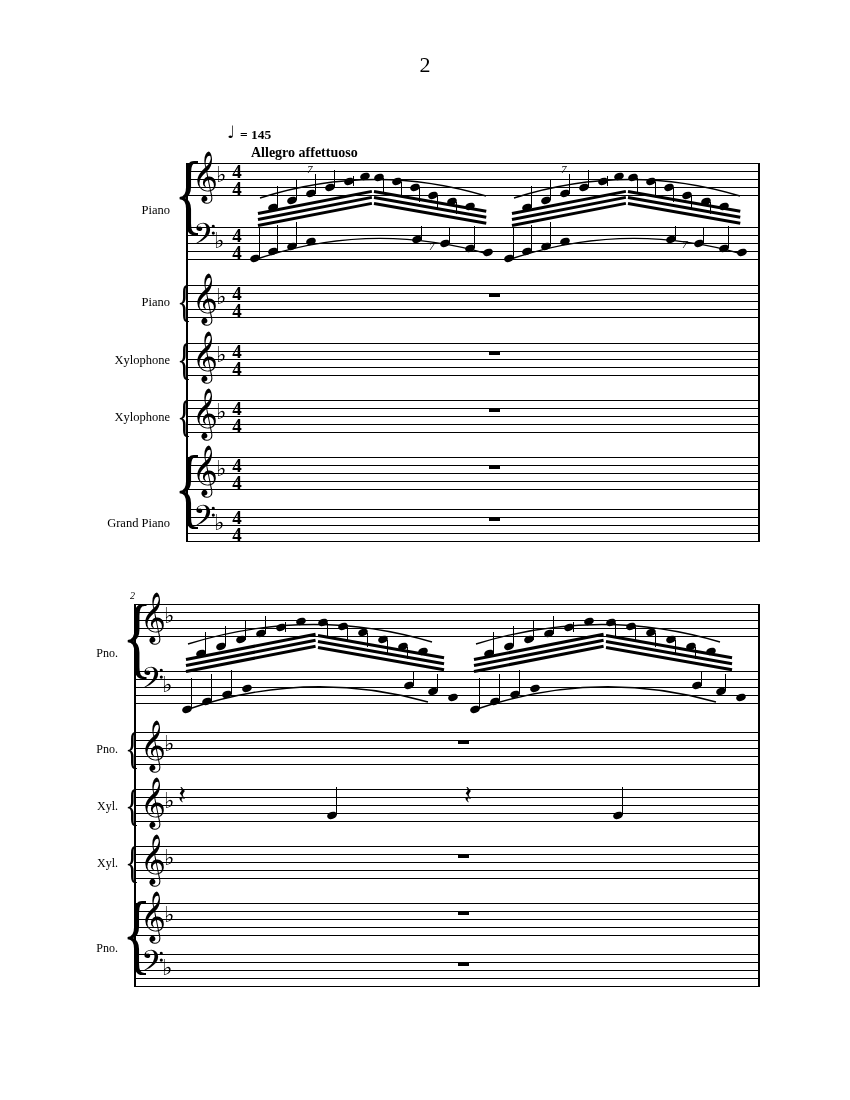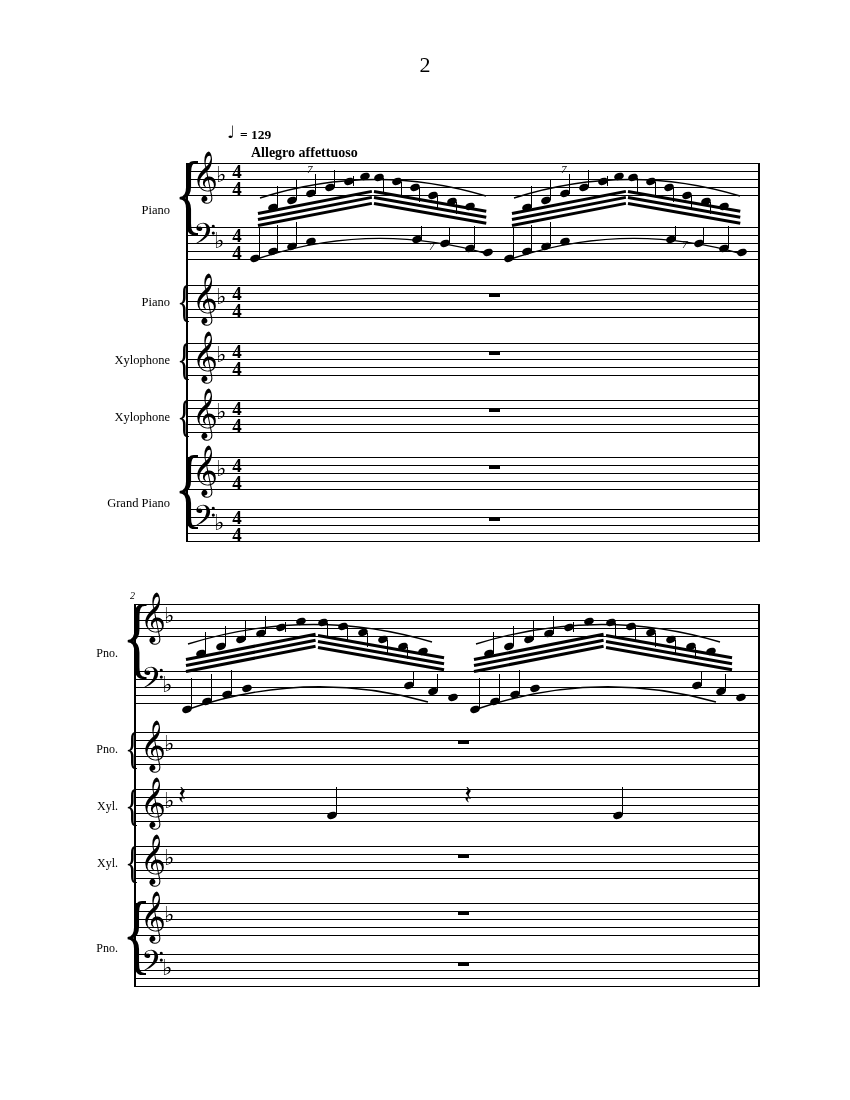--- a/index.html
+++ b/index.html
@@ -186,21 +186,21 @@
 </head>
 <body>
 
 <div class="page">
 
   <div class="page-number">2</div>
 
   <div class="system" style="left:0;top:0;width:850px;height:560px;">
 
     <div class="tempo-note" style="left:227px;top:124px;">♩</div>
-    <div class="tempo-text" style="left:240px;top:127px;">= 129</div>
+    <div class="tempo-text" style="left:240px;top:127px;">= 145</div>
     <div class="expr-text" style="left:251px;top:145px;">Allegro affettuoso</div>
 
     <div class="sys-barline" style="left:186px;top:163px;height:379px;"></div>
 
     <div class="staff" style="left:186px;top:163px;width:574px;"></div>
     <div class="clef treble" style="left:192px;top:154px;">𝄞</div>
     <div class="flat" style="left:216px;top:164px;">♭</div>
     <div class="timesig" style="left:228px;top:163px;">4</div>
     <div class="timesig" style="left:228px;top:180px;">4</div>
 
@@ -359,21 +359,21 @@
     <div class="rest-whole" style="left:489px;top:465px;"></div>
 
     <div class="staff" style="left:186px;top:509px;width:574px;"></div>
     <div class="clef bass" style="left:193px;top:502px;">𝄢</div>
     <div class="flat" style="left:214px;top:512px;">♭</div>
     <div class="timesig" style="left:228px;top:509px;">4</div>
     <div class="timesig" style="left:228px;top:526px;">4</div>
     <div class="rest-whole" style="left:489px;top:517px;"></div>
 
     <div class="brace" style="left:174px;top:444px;font-size:88px;">{</div>
-    <div class="inst-label" style="left:70px;top:496px;width:100px;">Grand Piano</div>
+    <div class="inst-label" style="left:70px;top:516px;width:100px;">Grand Piano</div>
 
     <div class="sys-barline" style="left:758px;top:163px;height:379px;"></div>
   </div>
 
   <div class="system" style="left:0;top:0;width:850px;height:420px;">
 
     <div class="measure-num" style="left:130px;top:590px;">2</div>
     <div class="sys-barline" style="left:134px;top:604px;height:383px;"></div>
 
     <div class="staff" style="left:134px;top:604px;width:626px;"></div>

